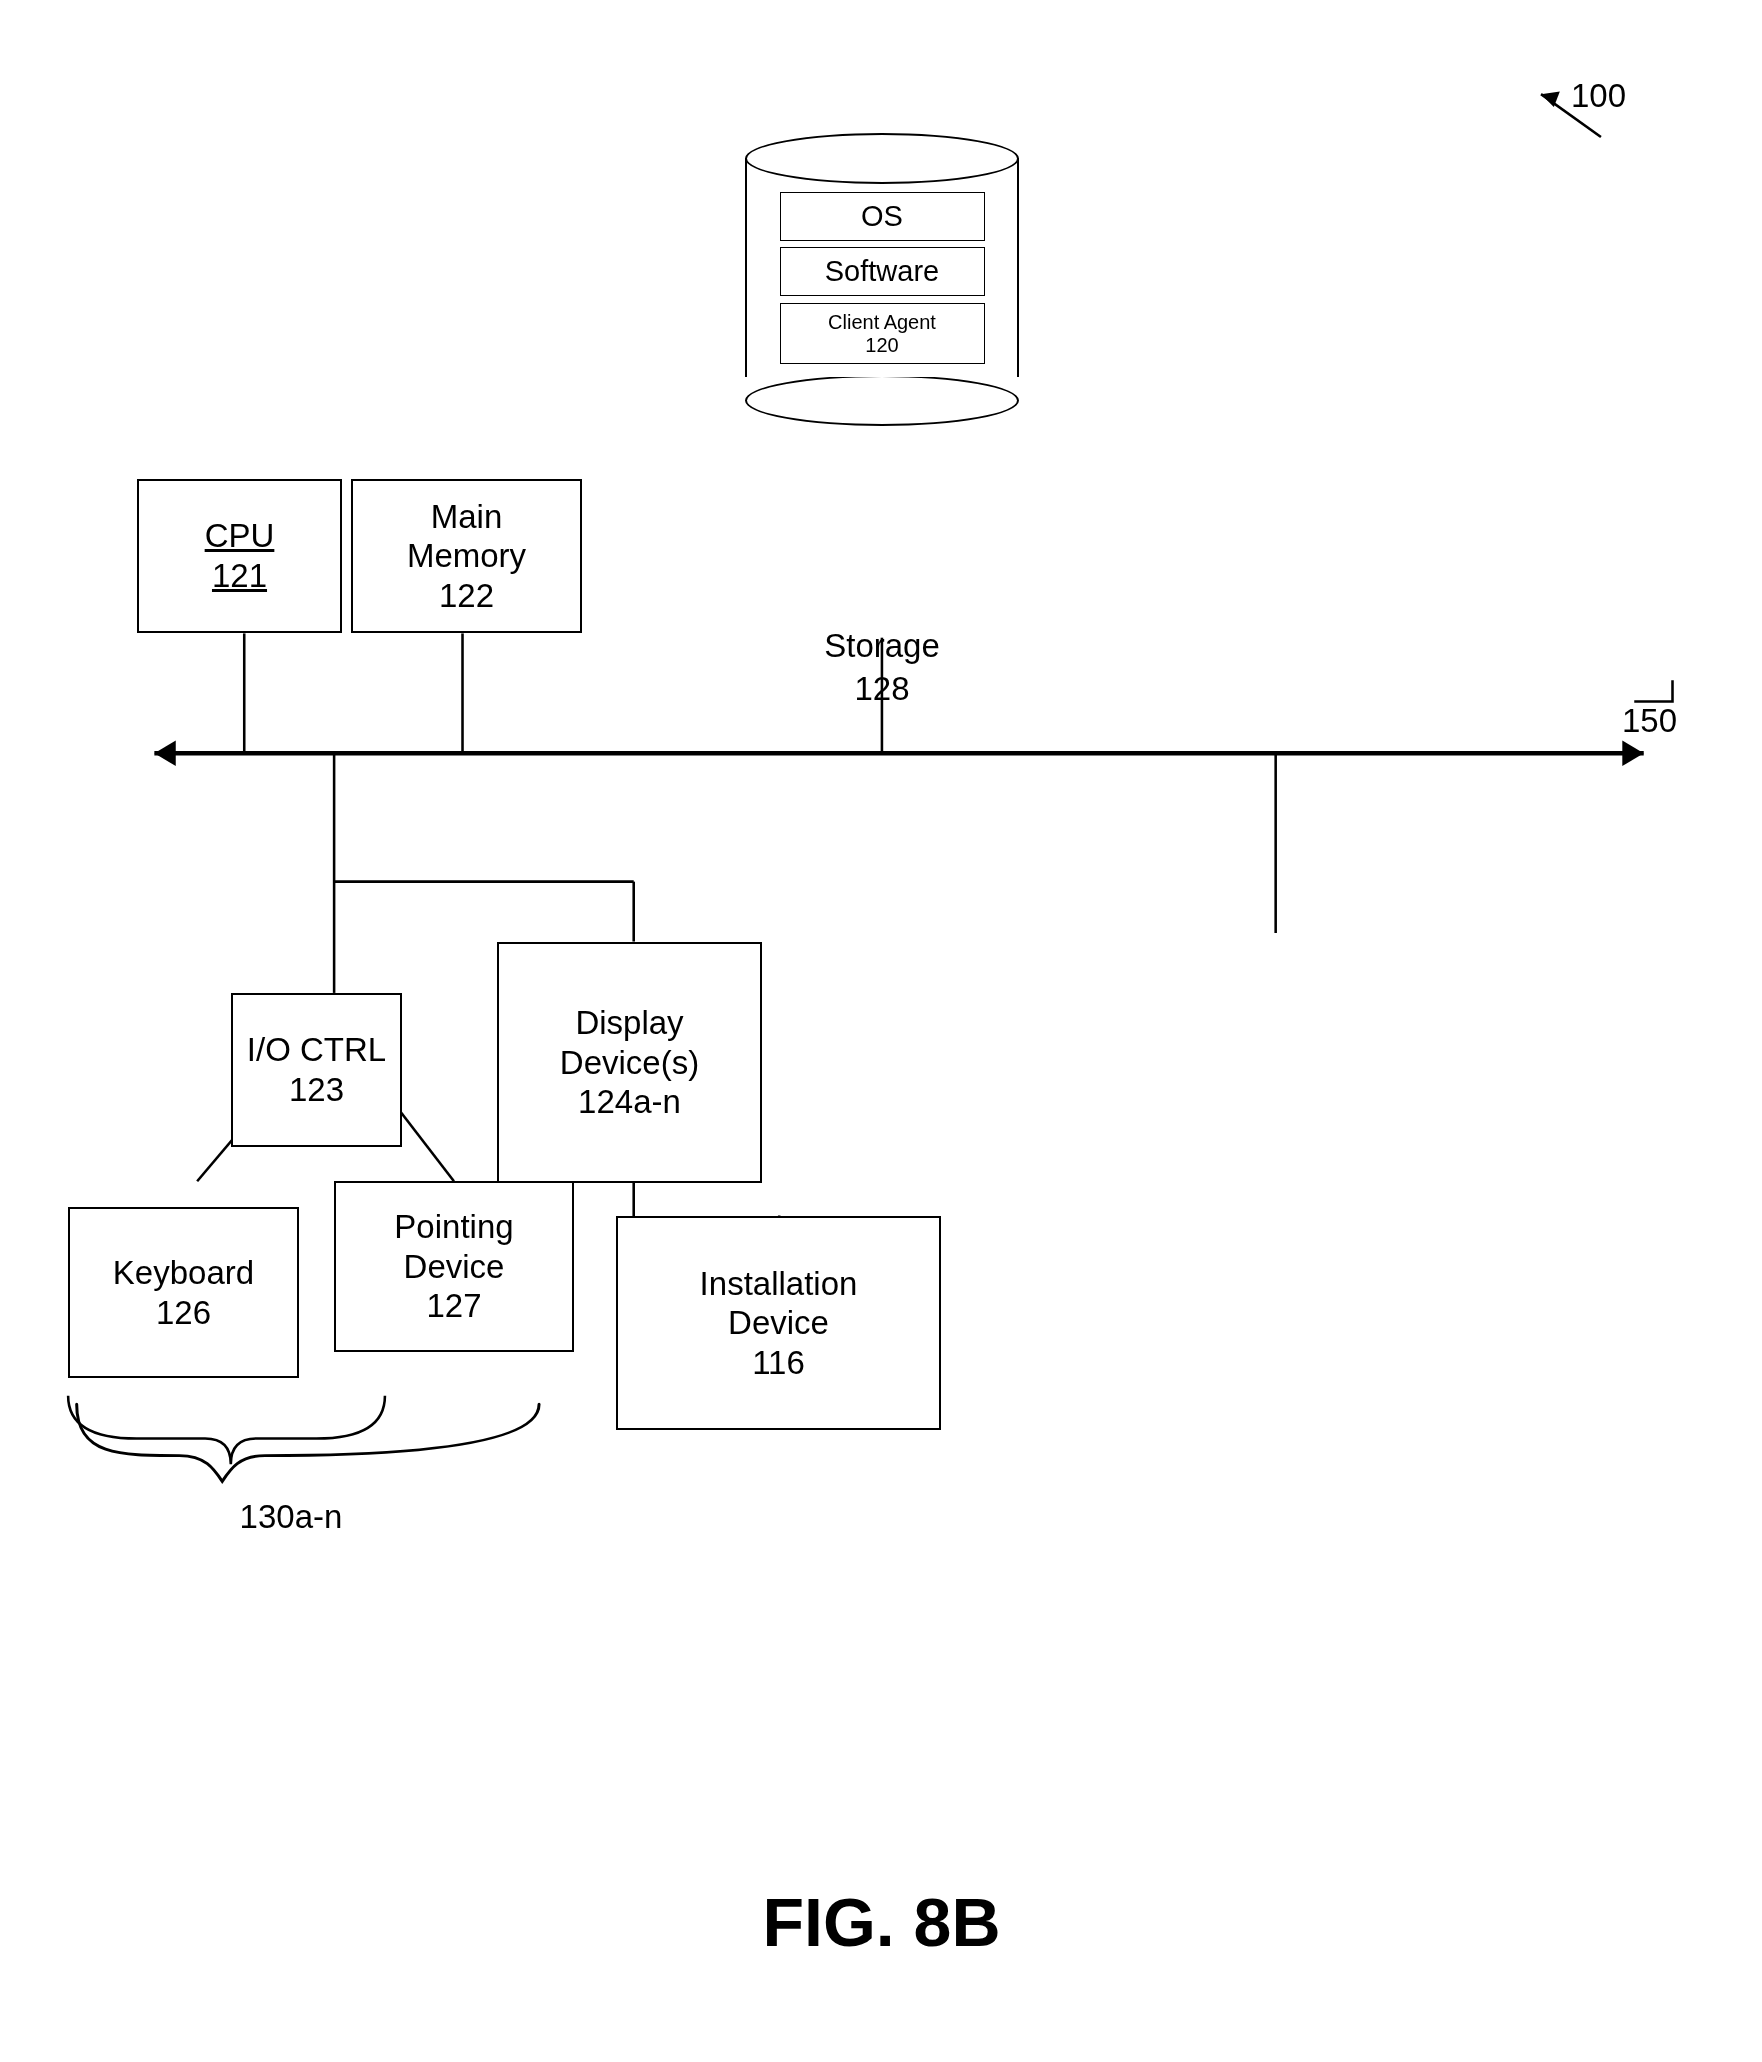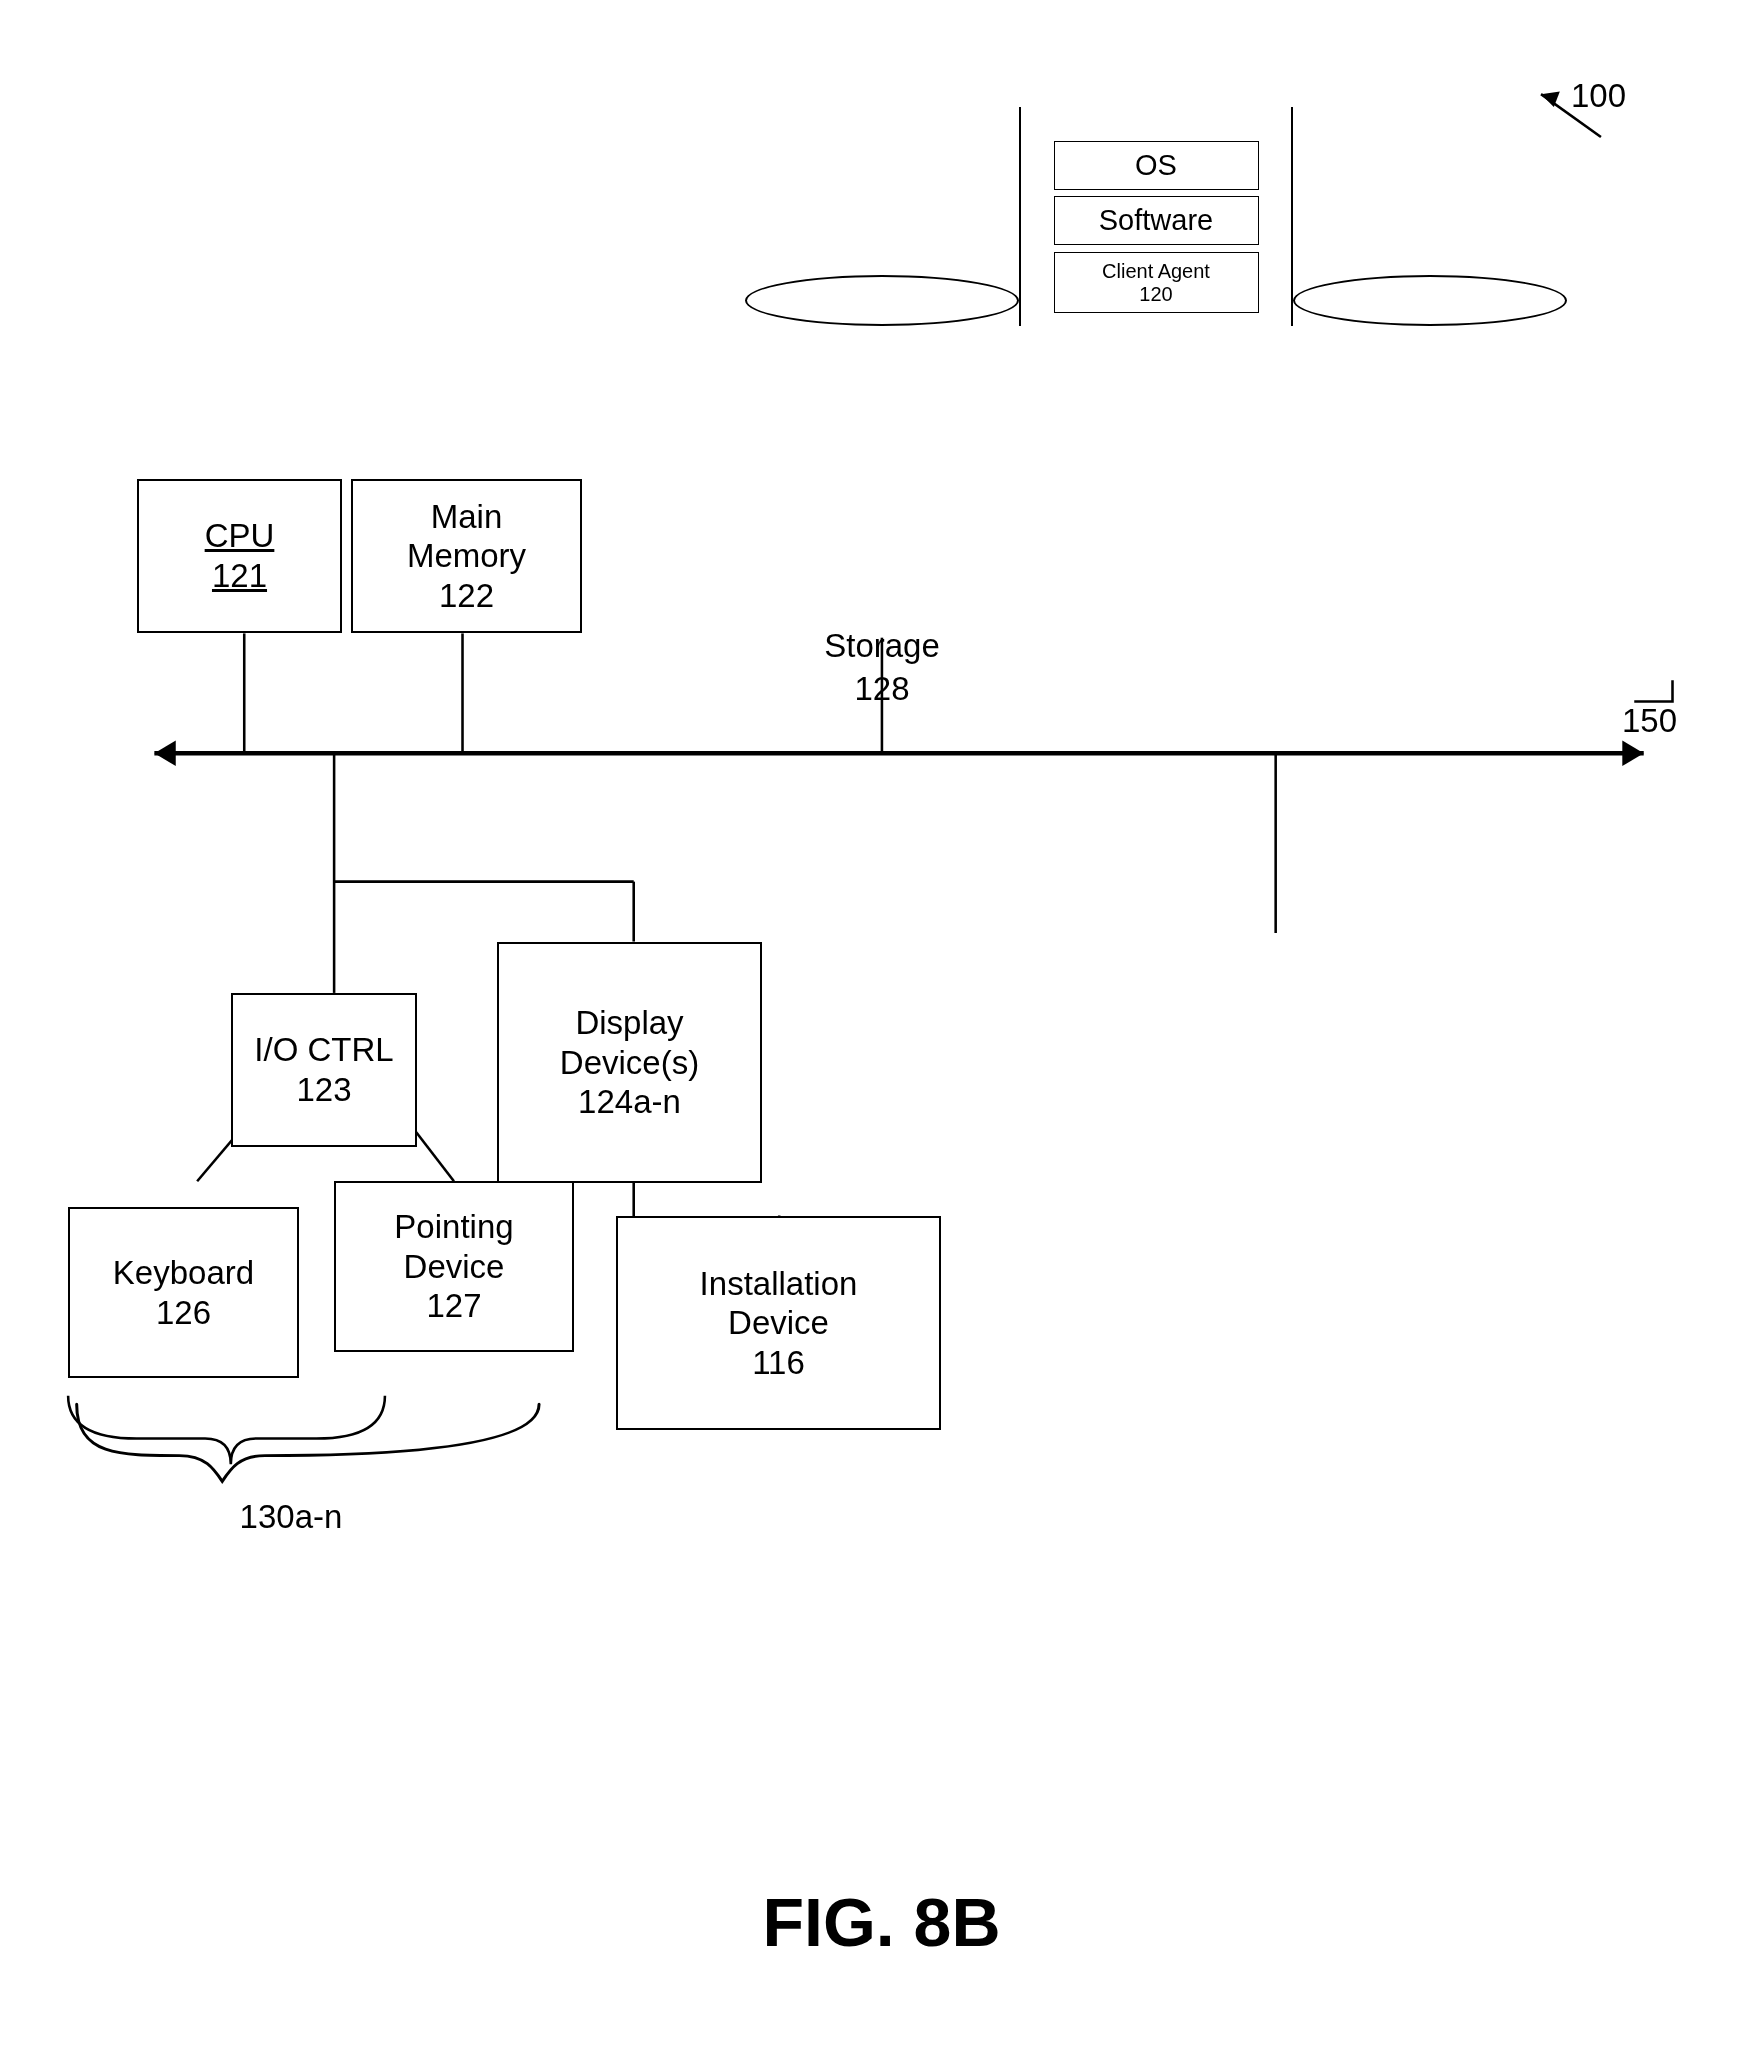--- a/index.html
+++ b/index.html
@@ -31,21 +31,21 @@
     .label {
       position: absolute;
       text-align: center;
       font-size: 33px;
       line-height: 1.3;
     }
     
     .cylinder {
       position: absolute;
       display: flex;
-      flex-direction: row;
+      flex-direction: column;
       align-items: flex-end;
     }
     .cylinder-top {
       width: 274px;
       height: 51px;
       border: 2.6px solid #000;
       border-radius: 50%;
       background: #fff;
       position: relative;
       z-index: 2;
@@ -168,21 +168,21 @@
         <span>Client Agent<br>120</span>
       </div>
     </div>
     <div class="cylinder-bottom"></div>
   </div>
 
   <div class="label" style="left:745px; top:625px; width:274px;">
     <span>Storage<br>128</span>
   </div>
 
-  <div class="box" style="left:231px; top:993px; width:186px; height:154px;">
+  <div class="box" style="left:231px; top:993px; width:171px; height:154px;">
     <span>I/O CTRL<br>123</span>
   </div>
 
   <div class="box" style="left:497px; top:942px; width:265px; height:241px;">
     <span>Display<br>Device(s)<br>124a-n</span>
   </div>
 
 
   <div class="box" style="left:616px; top:1216px; width:325px; height:214px;">
     <span>Installation<br>Device<br>116</span>

